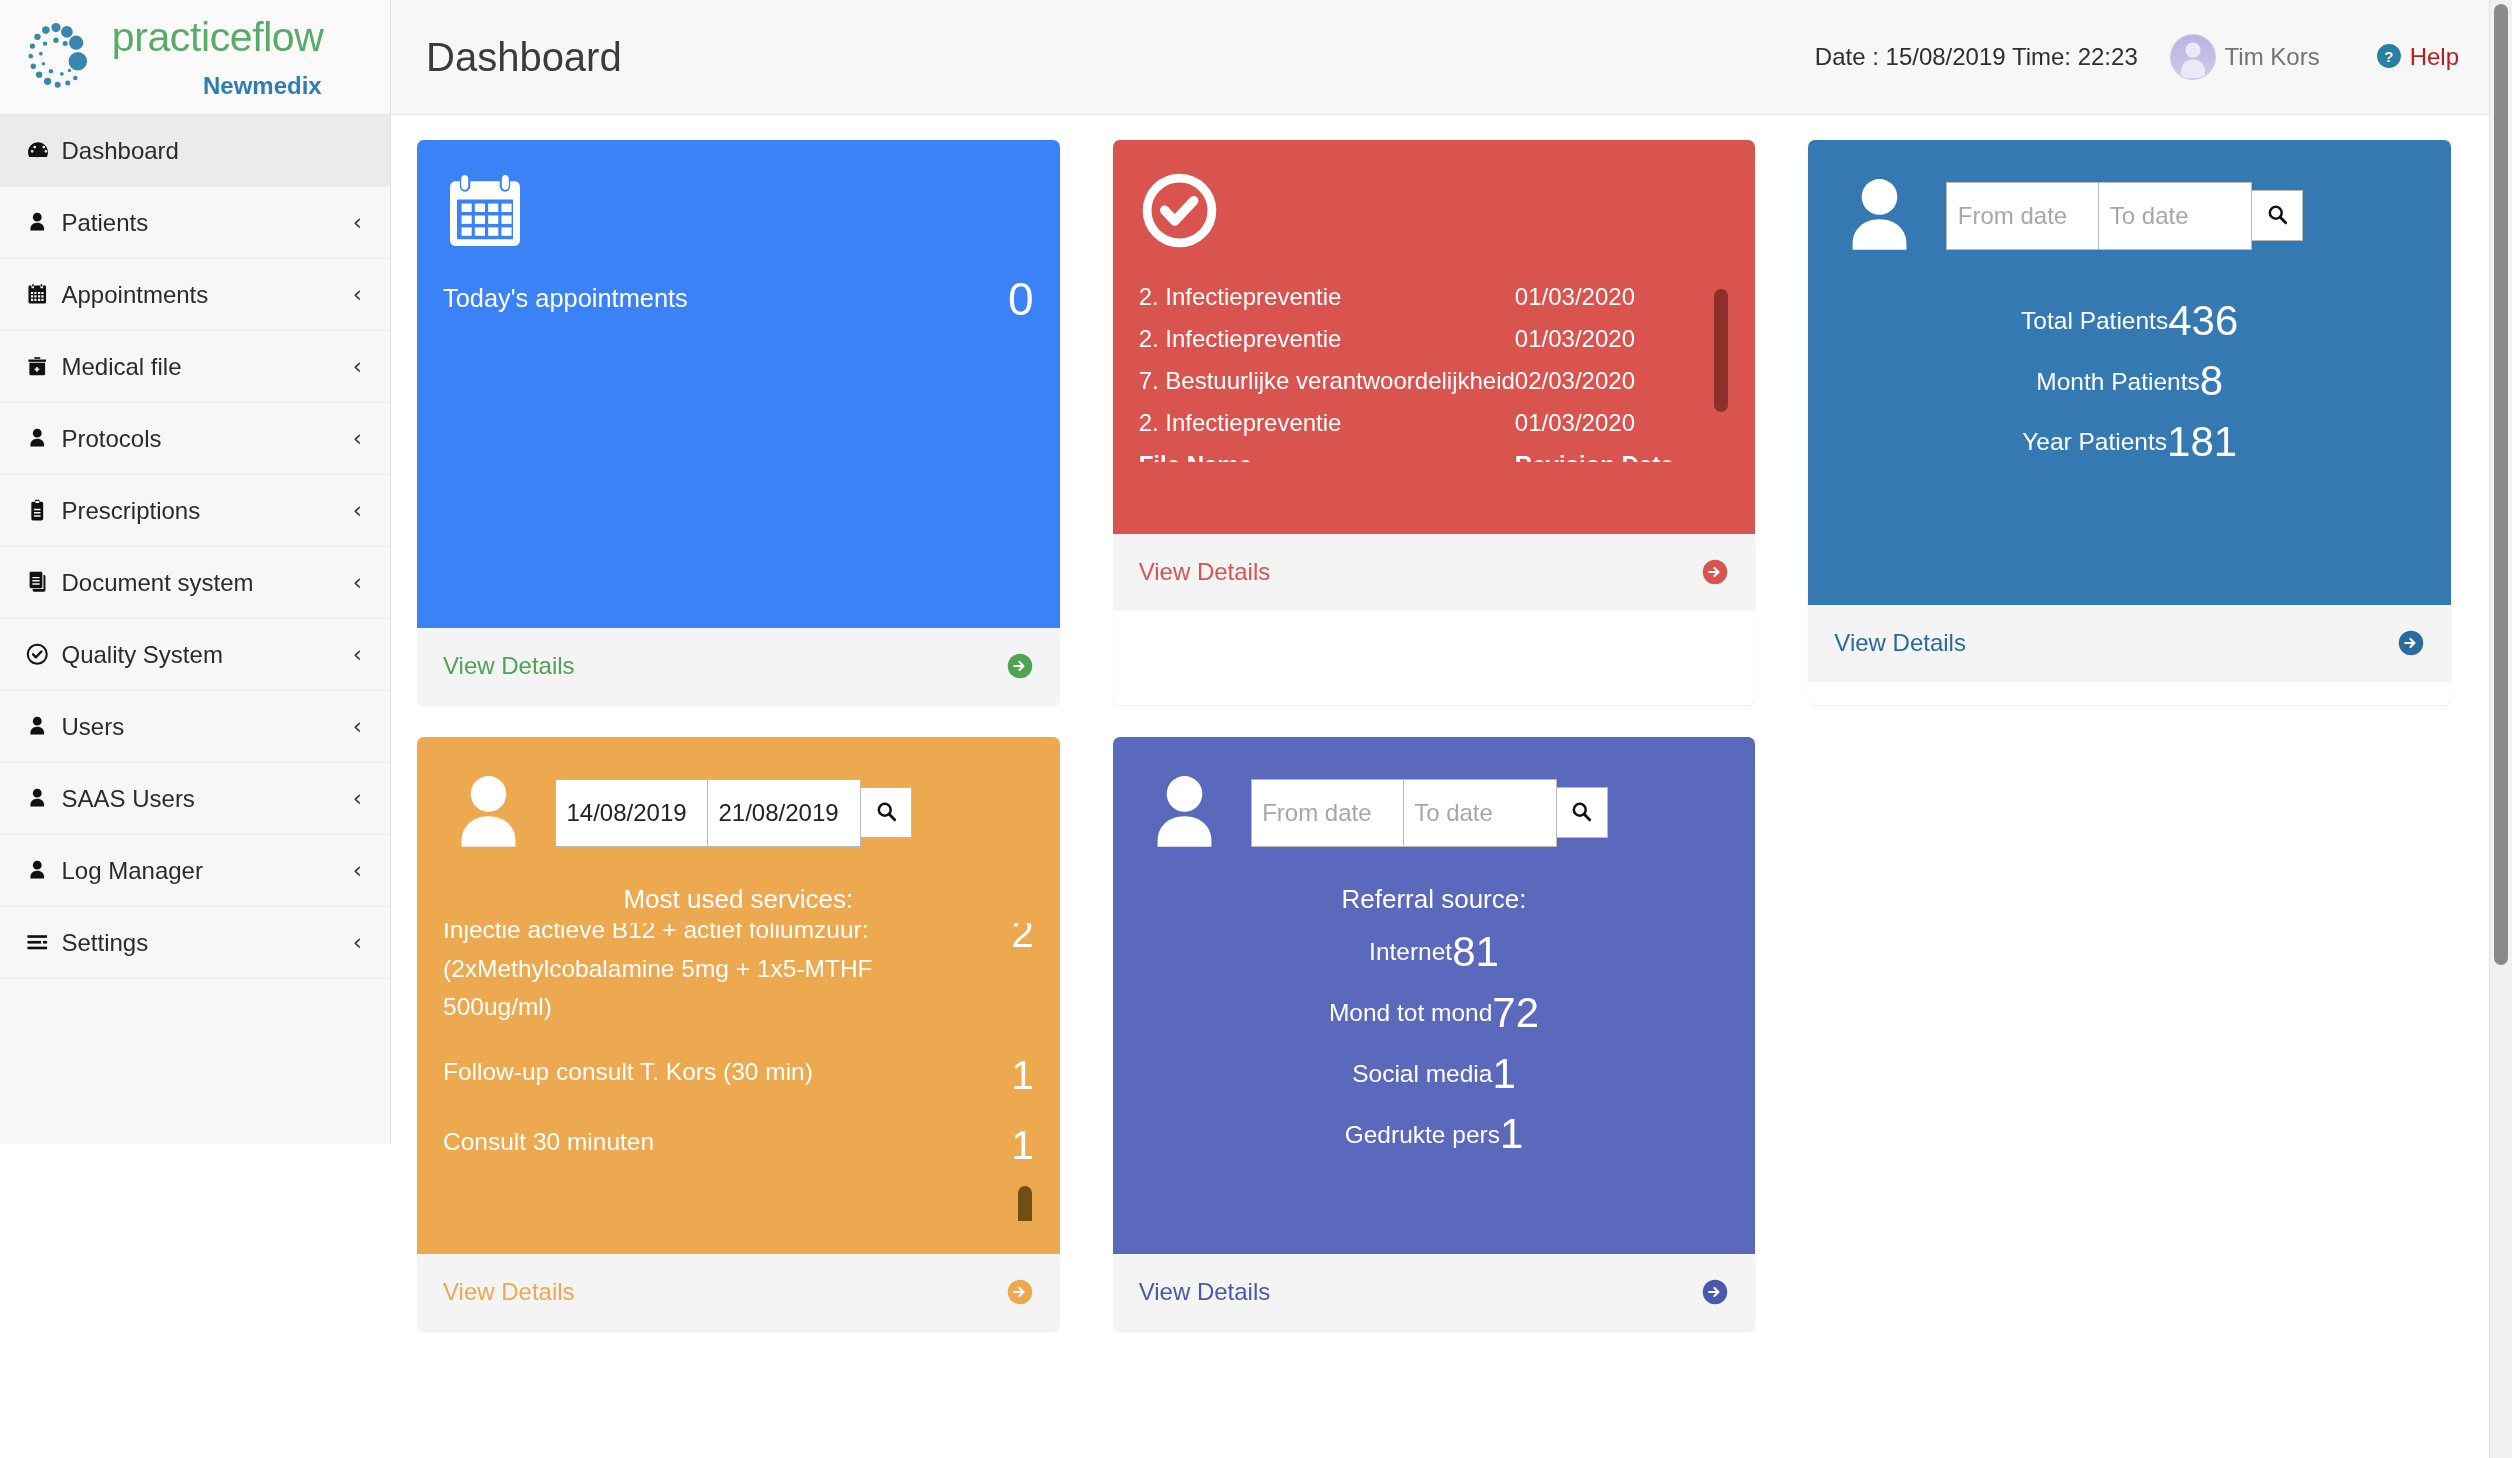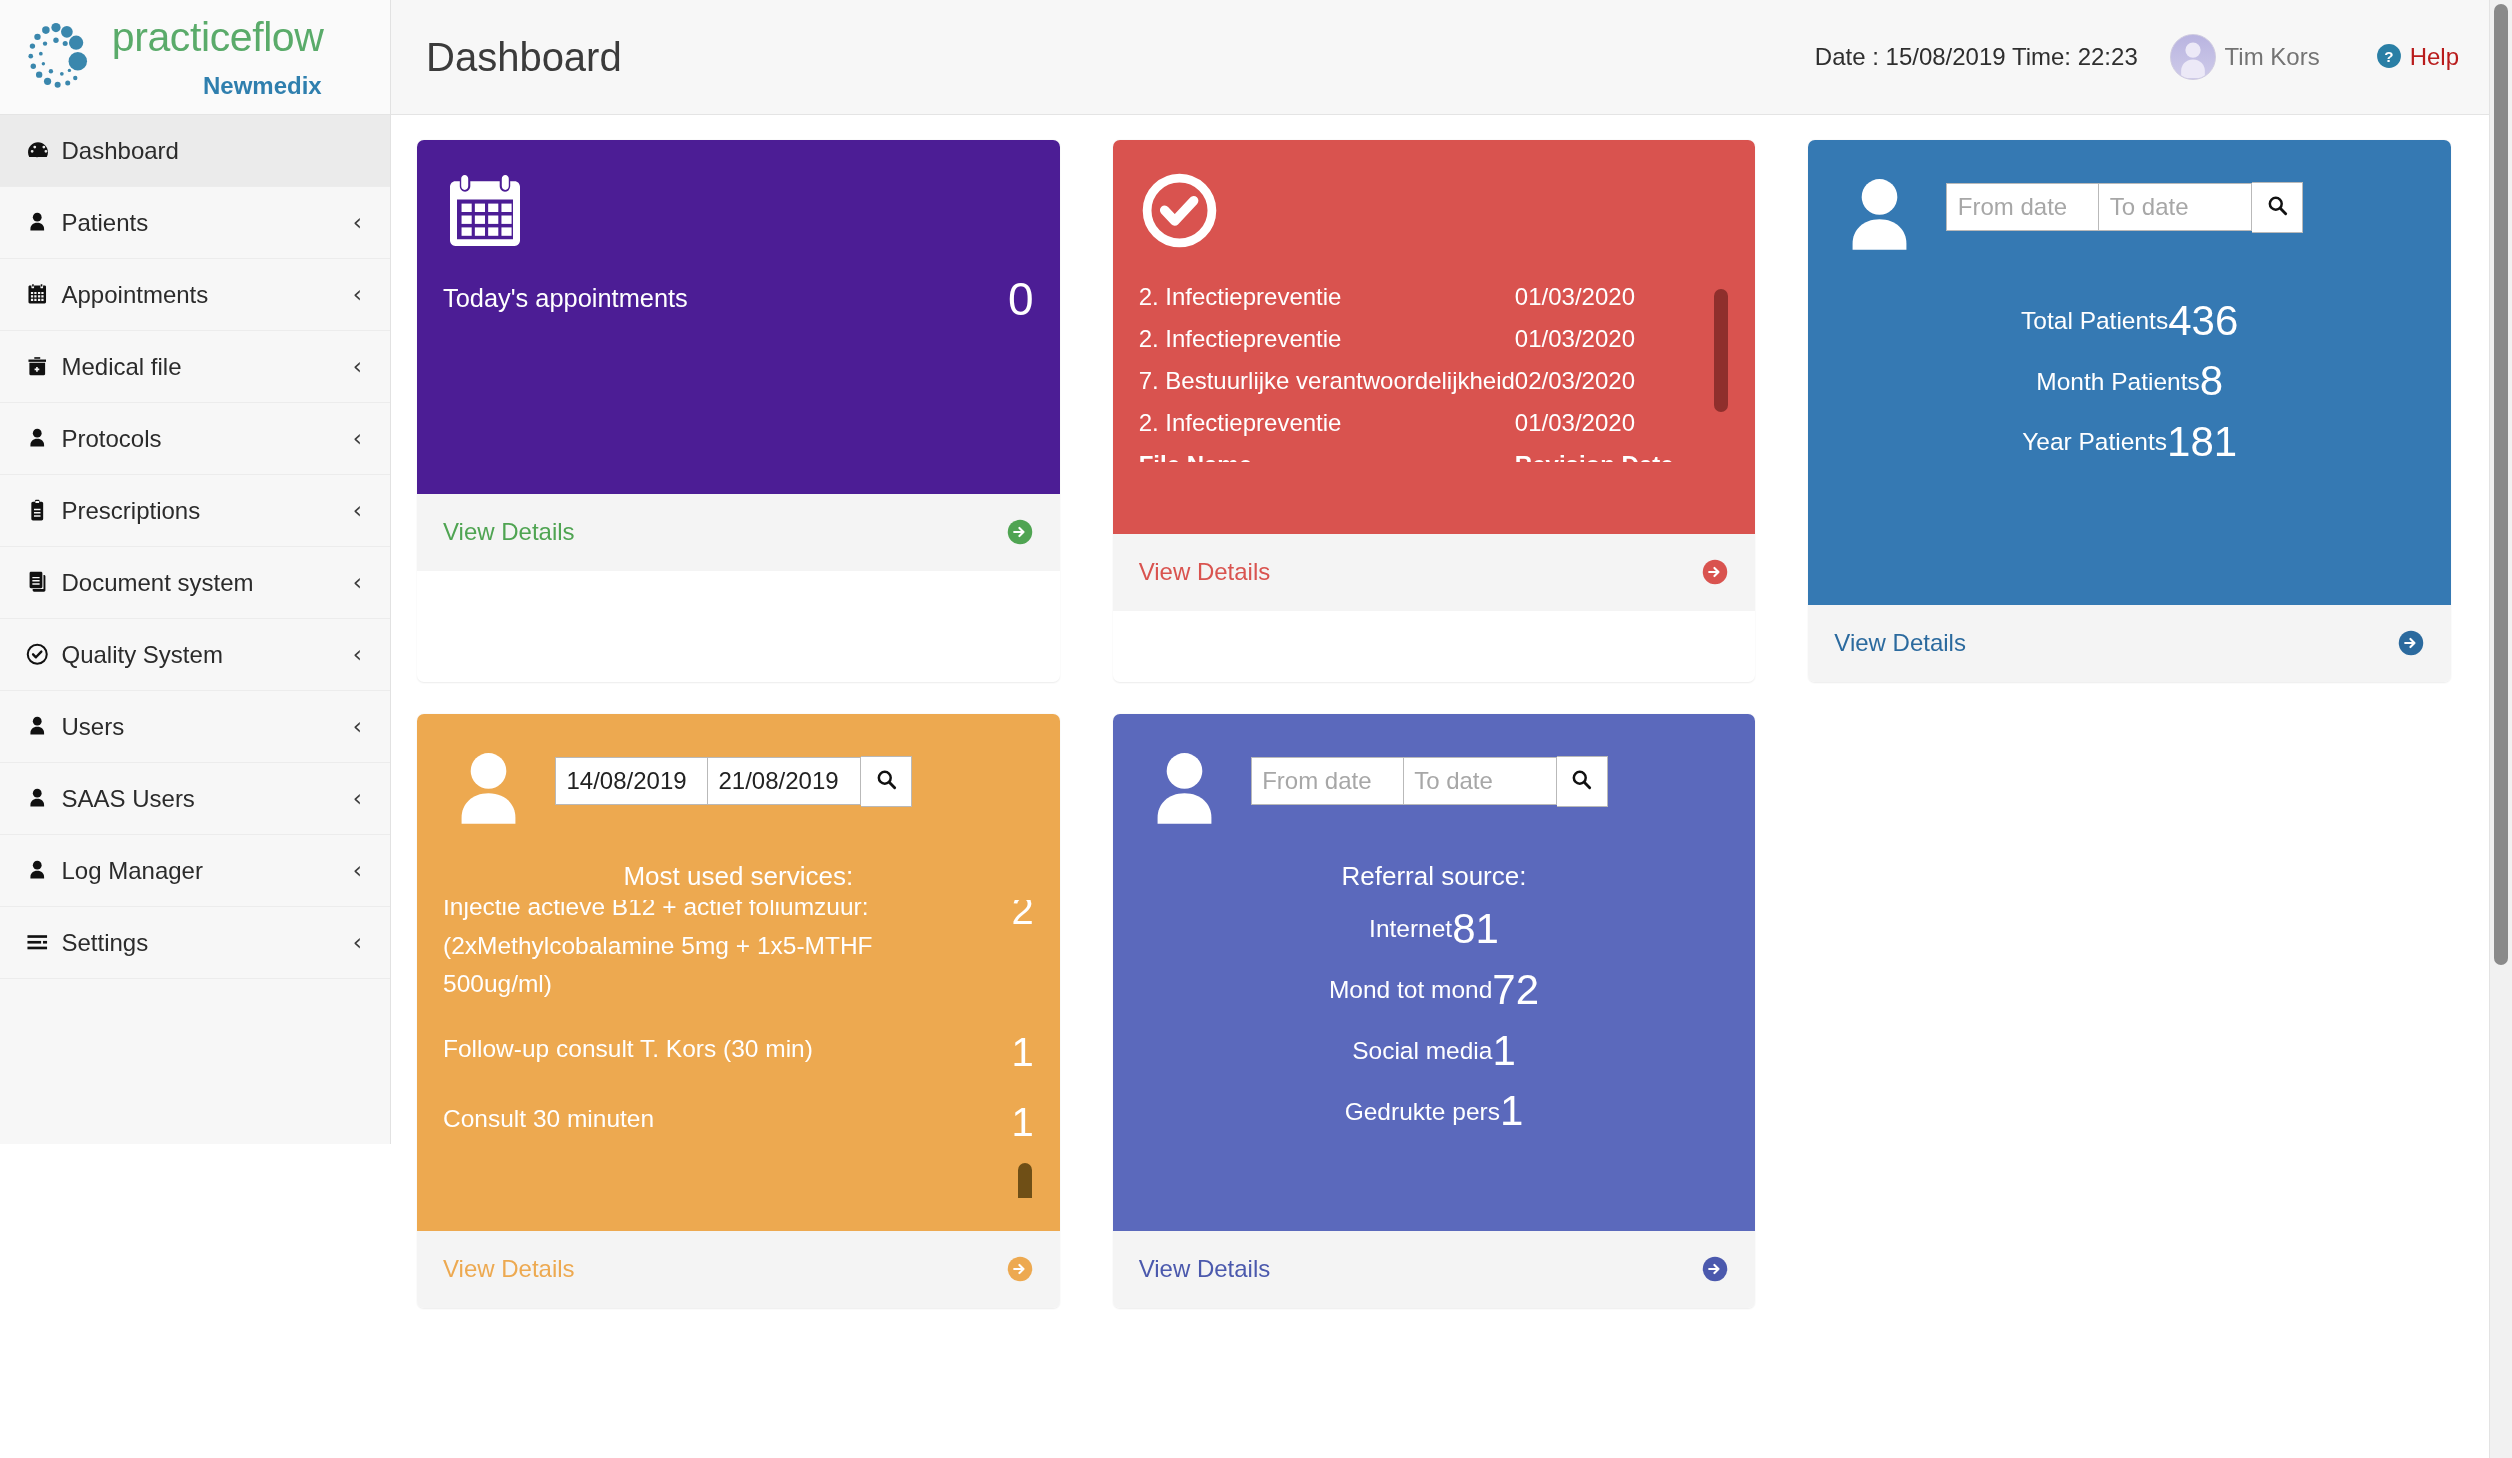--- a/index.html
+++ b/index.html
@@ -171,21 +171,21 @@
     height: 77px;
     display: flex;
     align-items: center;
     justify-content: space-between;
     cursor: pointer;
   }
   .card-footer .fl { font-size: 24px; }
   .arrow-ico { display: flex; align-items: center; }
 
   
-  .card-green .card-body { background: #4c1d95; height: 354px; }
+  .card-green .card-body { background: #3b82f6; height: 488px; }
   .card-green .card-footer .fl, .card-green .card-footer svg { color: #4fa452; }
 
   .big-ico { margin-bottom: 19px; }
 
   .stat-row {
     display: flex;
     align-items: center;
     justify-content: space-between;
     gap: 16px;
   }
@@ -244,21 +244,21 @@
 
   
   .filter-head {
     display: flex;
     align-items: flex-start;
     gap: 21px;
   }
   .person-ico { flex: 0 0 auto; }
   .date-fields { display: flex; align-items: center; margin-top: 12.3px; }
   .date-input {
-    height: 48px;
+    height: 68px;
     width: 153px;
     background: #fff;
     border: 0.9px solid #b9b9b9;
     font-size: 24px;
     color: #222;
     padding: 0 10.5px;
     font-family: "Liberation Sans", sans-serif;
     outline: none;
   }
   .date-input::placeholder { color: #a7a7a7; }

